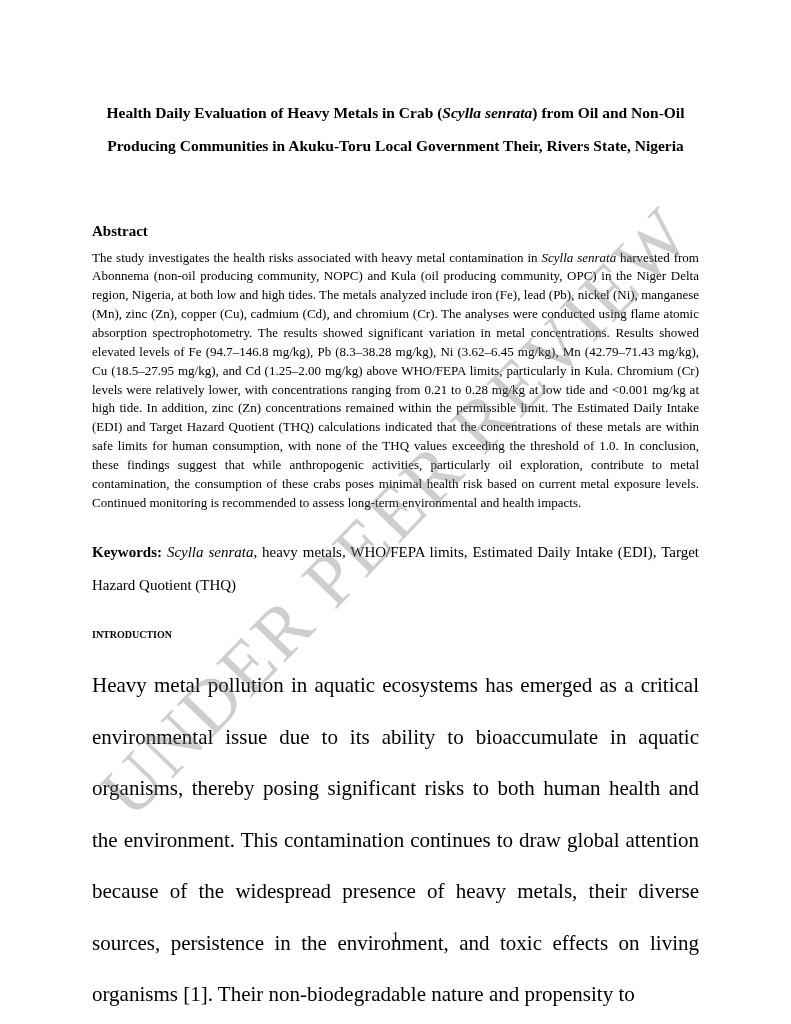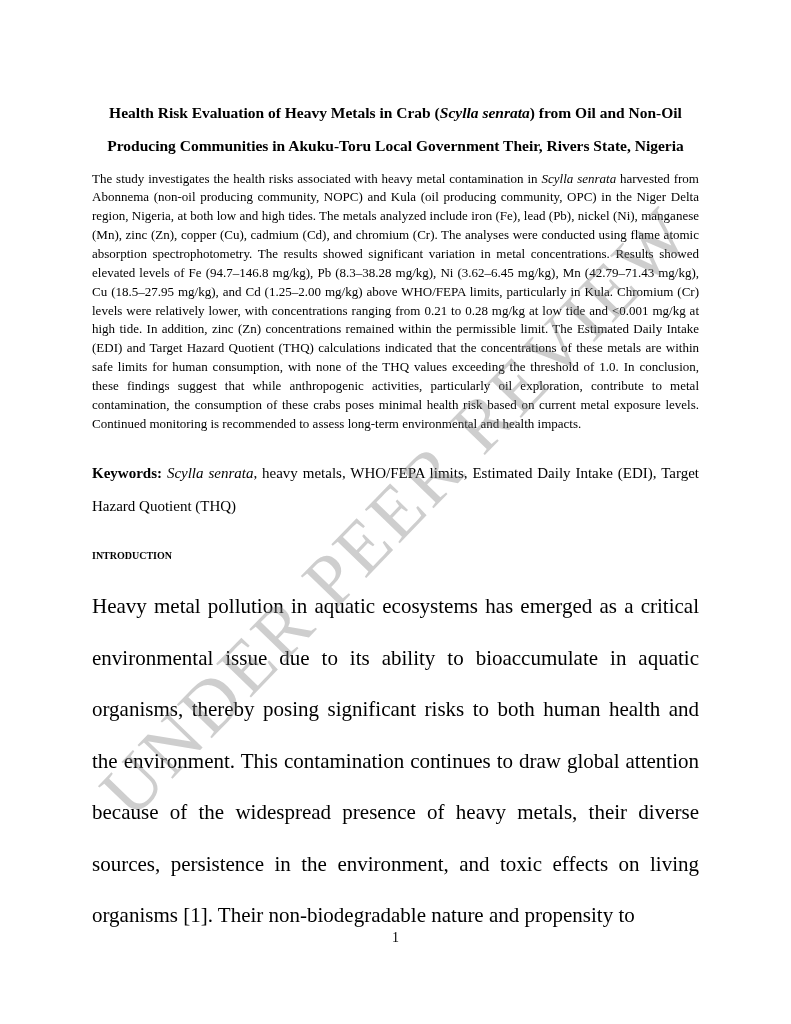--- a/index.html
+++ b/index.html
@@ -88,22 +88,23 @@
 </style>
 </head>
 <body>
 
 <div class="page">
 
   <div class="watermark">UNDER PEER REVIEW</div>
 
   <div class="content">
 
-    <h1 class="paper-title"><span>Health Risk Evaluation of Heavy Metals in Crab (</span><span class="italic">Scylla senrata</span><span>) from Oil and Non-Oil Producing Communities in Akuku-Toru Local Government Their, Rivers State, Nigeria</span></h1>
+    <h1 class="paper-title"><span>Health Daily Evaluation of Heavy Metals in Crab (</span><span class="italic">Scylla senrata</span><span>) from Oil and Non-Oil Producing Communities in Akuku-Toru Local Government Their, Rivers State, Nigeria</span></h1>
 
+    <div class="abstract-heading">Abstract</div>
 
     <p class="abstract-body"><span>The study investigates the health risks associated with heavy metal contamination in </span><span class="italic">Scylla senrata</span><span> harvested from Abonnema (non-oil producing community, NOPC) and Kula (oil producing community, OPC) in the Niger Delta region, Nigeria, at both low and high tides. The metals analyzed include iron (Fe), lead (Pb), nickel (Ni), manganese (Mn), zinc (Zn), copper (Cu), cadmium (Cd), and chromium (Cr). The analyses were conducted using flame atomic absorption spectrophotometry. The results showed significant variation in metal concentrations. Results showed elevated levels of Fe (94.7–146.8 mg/kg), Pb (8.3–38.28 mg/kg), Ni (3.62–6.45 mg/kg), Mn (42.79–71.43 mg/kg), Cu (18.5–27.95 mg/kg), and Cd (1.25–2.00 mg/kg) above WHO/FEPA limits, particularly in Kula. Chromium (Cr) levels were relatively lower, with concentrations ranging from 0.21 to 0.28 mg/kg at low tide and &lt;0.001 mg/kg at high tide. In addition, zinc (Zn) concentrations remained within the permissible limit. The Estimated Daily Intake (EDI) and Target Hazard Quotient (THQ) calculations indicated that the concentrations of these metals are within safe limits for human consumption, with none of the THQ values exceeding the threshold of 1.0. In conclusion, these findings suggest that while anthropogenic activities, particularly oil exploration, contribute to metal contamination, the consumption of these crabs poses minimal health risk based on current metal exposure levels. Continued monitoring is recommended to assess long-term environmental and health impacts.</span></p>
 
     <p class="keywords"><span class="bold">Keywords: </span><span class="italic">Scylla senrata</span><span>, heavy metals, WHO/FEPA limits, Estimated Daily Intake (EDI), Target Hazard Quotient (THQ)</span></p>
 
     <div class="intro-heading">INTRODUCTION</div>
 
     <p class="intro-body">Heavy metal pollution in aquatic ecosystems has emerged as a critical environmental issue due to its ability to bioaccumulate in aquatic organisms, thereby posing significant risks to both human health and the environment. This contamination continues to draw global attention because of the widespread presence of heavy metals, their diverse sources, persistence in the environment, and toxic effects on living organisms [1]. Their non-biodegradable nature and propensity to</p>
 
   </div>

